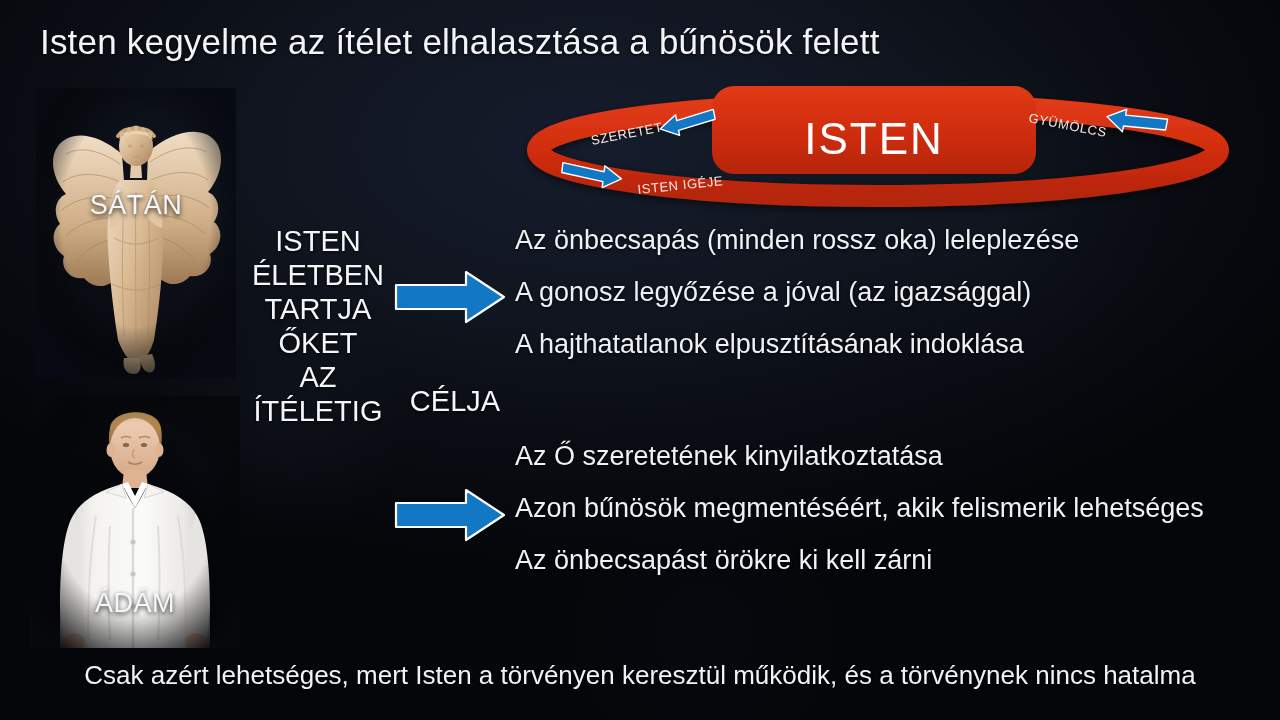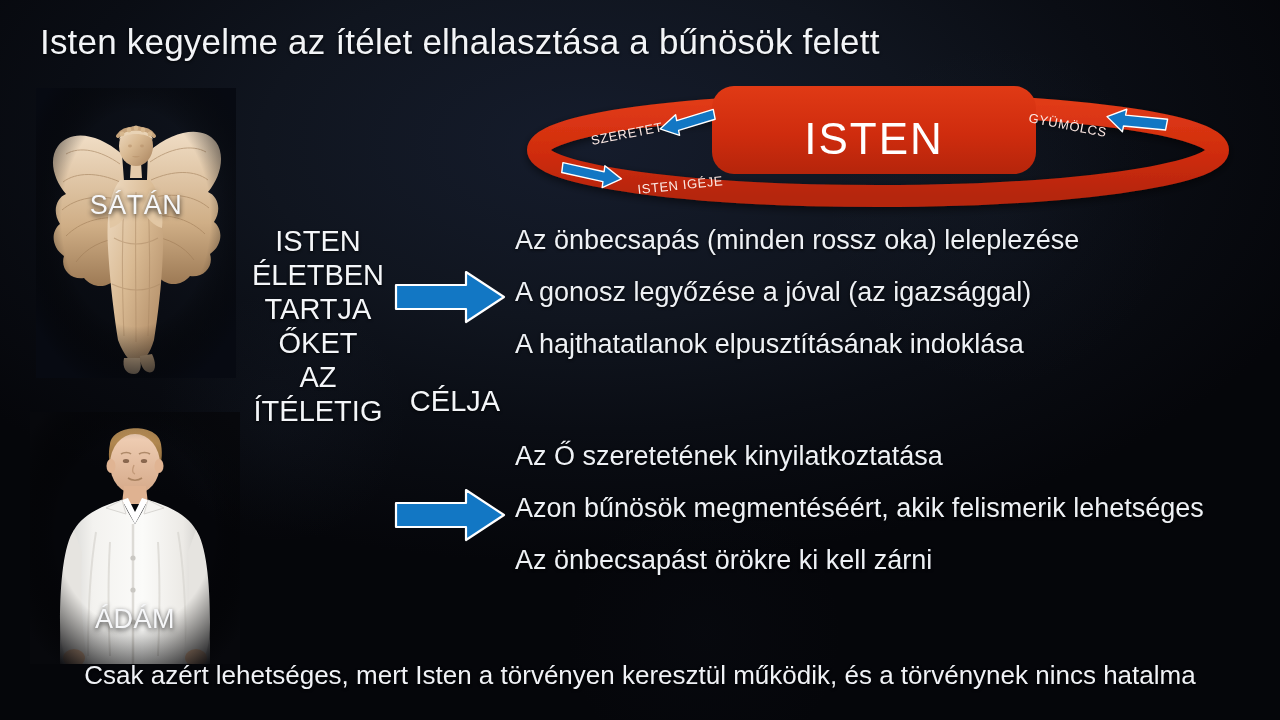--- a/index.html
+++ b/index.html
@@ -73,21 +73,21 @@
     pointer-events: none;
   }
 
   
   #satan-figure { left: 36px; top: 88px; width: 200px; height: 290px; }
   #satan-figure .fig-label { top: 102px; }
   .statue-art { position: absolute; inset: 0; }
   .statue-art svg { display: block; width: 100%; height: 100%; }
 
   
-  #adam-figure { left: 30px; top: 412px; width: 210px; height: 252px; }
+  #adam-figure { left: 30px; top: 396px; width: 210px; height: 252px; }
   #adam-figure .fig-label { top: 192px; }
   .photo-art { position: absolute; inset: 0; }
   .photo-art svg { display: block; width: 100%; height: 100%; }
 
   
   #cycle-diagram {
     position: absolute;
     left: 530px;
     top: 82px;
     width: 700px;

